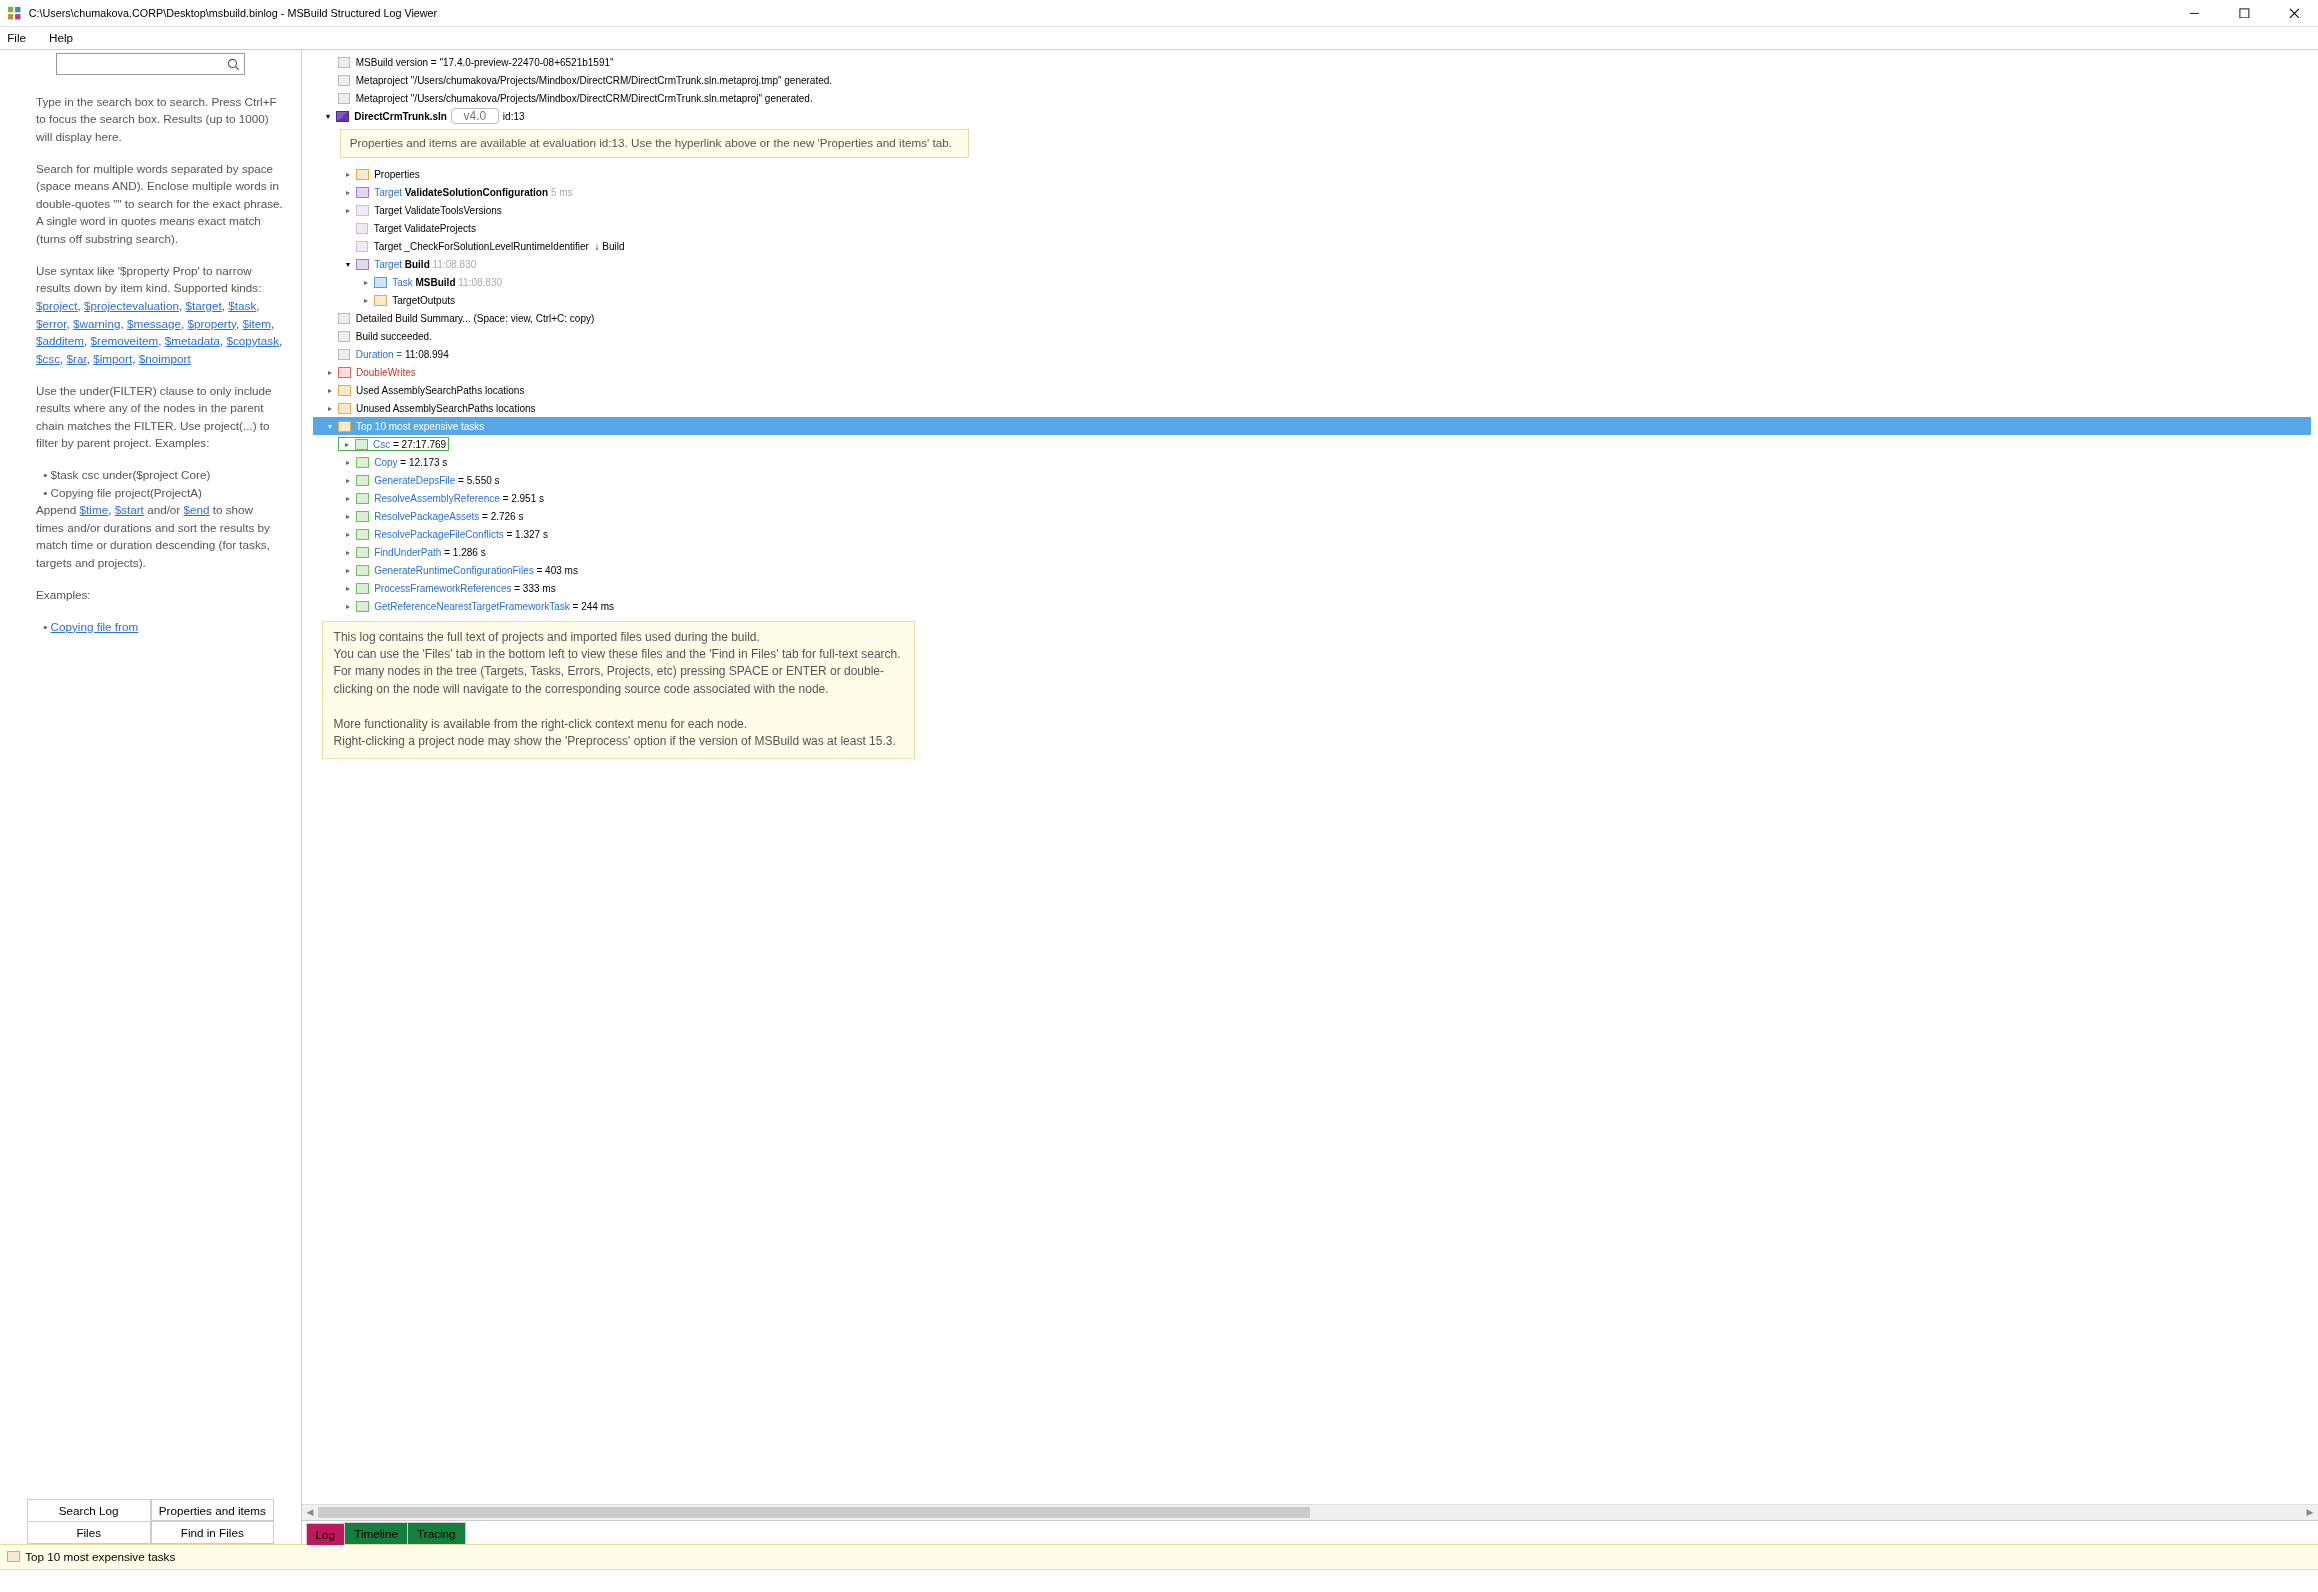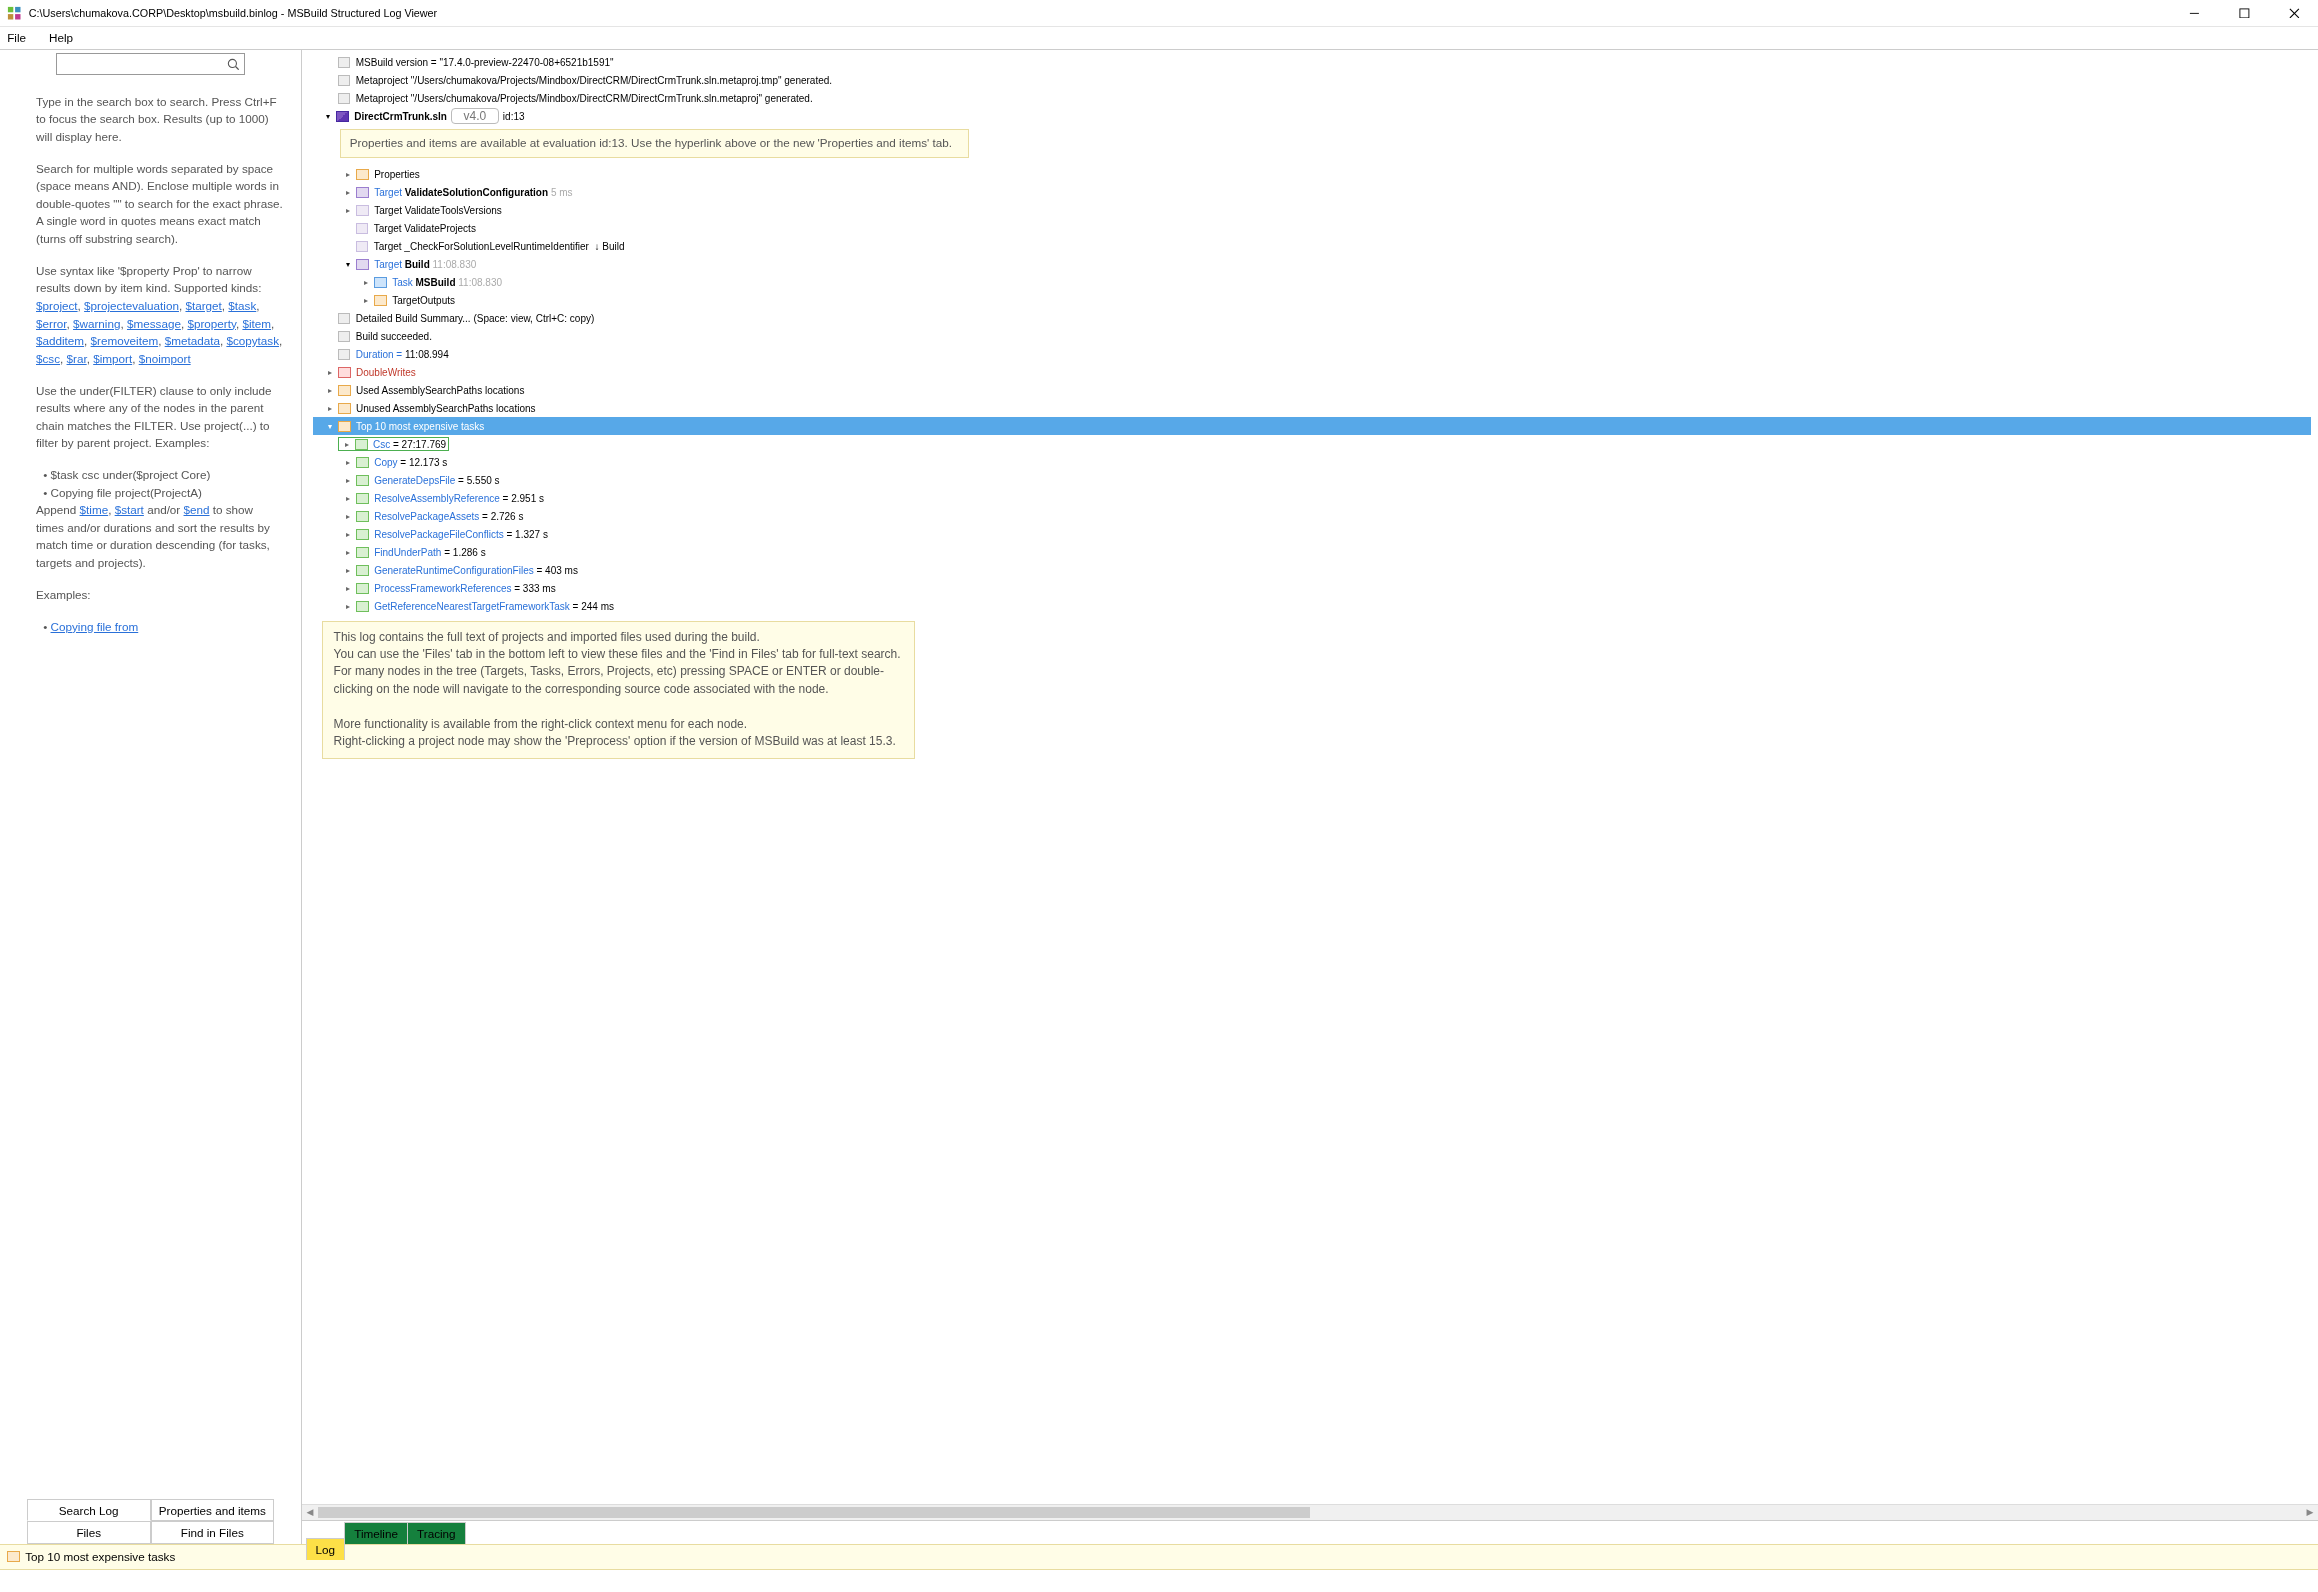--- a/index.html
+++ b/index.html
@@ -56,21 +56,21 @@
 .info-banner { background: #fffde7; border: 0.9px solid #e8dca0; padding: 5.4px 9px; margin: 3.6px 0 7.2px 27px; max-width: 629px; color: #555; font-size: 11.7px; line-height: 1.4; }
 .info-banner-small { background: #fffde7; border: 0.9px solid #e8dca0; padding: 7.2px 10.8px; margin: 5.4px 0 7.2px 9px; max-width: 593px; color: #555; font-size: 12px; line-height: 1.45; }
 
 .h-scroll { height: 16px; background: #f0f0f0; display: flex; align-items: center; border-top: 0.9px solid #ddd; }
 .h-scroll .arrow { width: 16px; text-align: center; color: #888; cursor: pointer; font-size: 9px; }
 .h-scroll .track { flex: 1; height: 10.8px; position: relative; }
 .h-scroll .thumb { position: absolute; left: 0; width: 50%; height: 10.8px; background: #ccc; }
 
 .right-tabs { display: flex; border-top: 0.9px solid #ccc; padding: 1.8px 3.6px 0 3.6px; gap: 0; }
 .right-tabs .rtab { border: 0.9px solid #ccc; border-bottom: none; padding: 3.6px 9px; background: #15803d; cursor: pointer; font-size: 11.7px; margin-right: -0.9px; }
-.right-tabs .rtab.active { background: #fde047; position: relative; top: 16px; }
+.right-tabs .rtab.active { background: #be185d; position: relative; top: 1px; }
 
 .status-bar { height: 25px; background: #fffde7; border-top: 0.9px solid #e8dca0; display: flex; align-items: center; padding: 0 7.2px; }
 .status-bar .node-icon { margin-right: 5.4px; }
 .footer-spacer { height: 23.4px; background: #fff; border-top: 0.9px solid #e8dca0; }
 </style>
 </head>
 <body>
 
 <div class="title-bar">
   <span class="app-icon">

